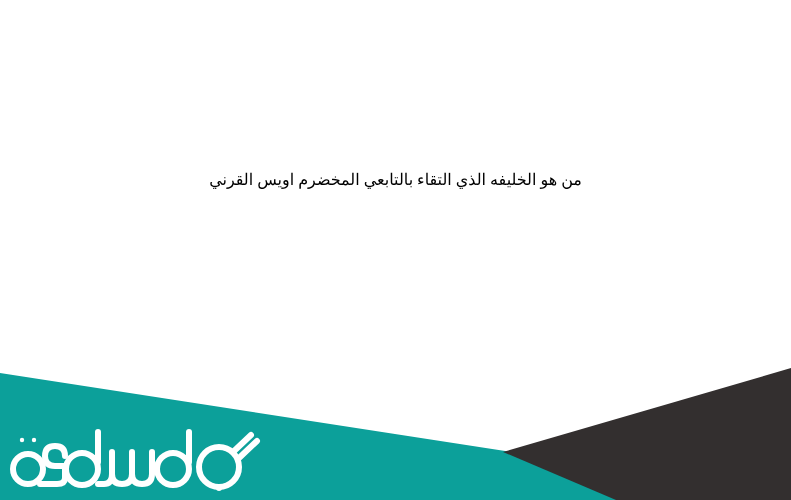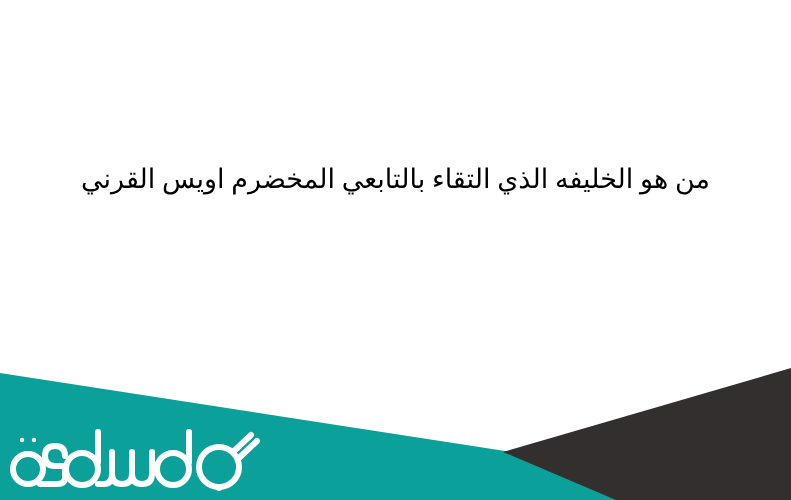--- a/index.html
+++ b/index.html
@@ -28,21 +28,21 @@
     align-items: center;
     justify-content: center;
     padding: 0 40px;
     box-sizing: border-box;
   }
   .headline {
     direction: rtl;
     unicode-bidi: isolate;
     text-align: center;
     font-family: "Liberation Serif", "DejaVu Serif", serif;
-    font-size: 27px;
+    font-size: 16px;
     line-height: 1.55;
     color: #000000;
     font-weight: 400;
     letter-spacing: 0;
     max-width: 700px;
   }
 
   
   .artwork {
     position: absolute;

